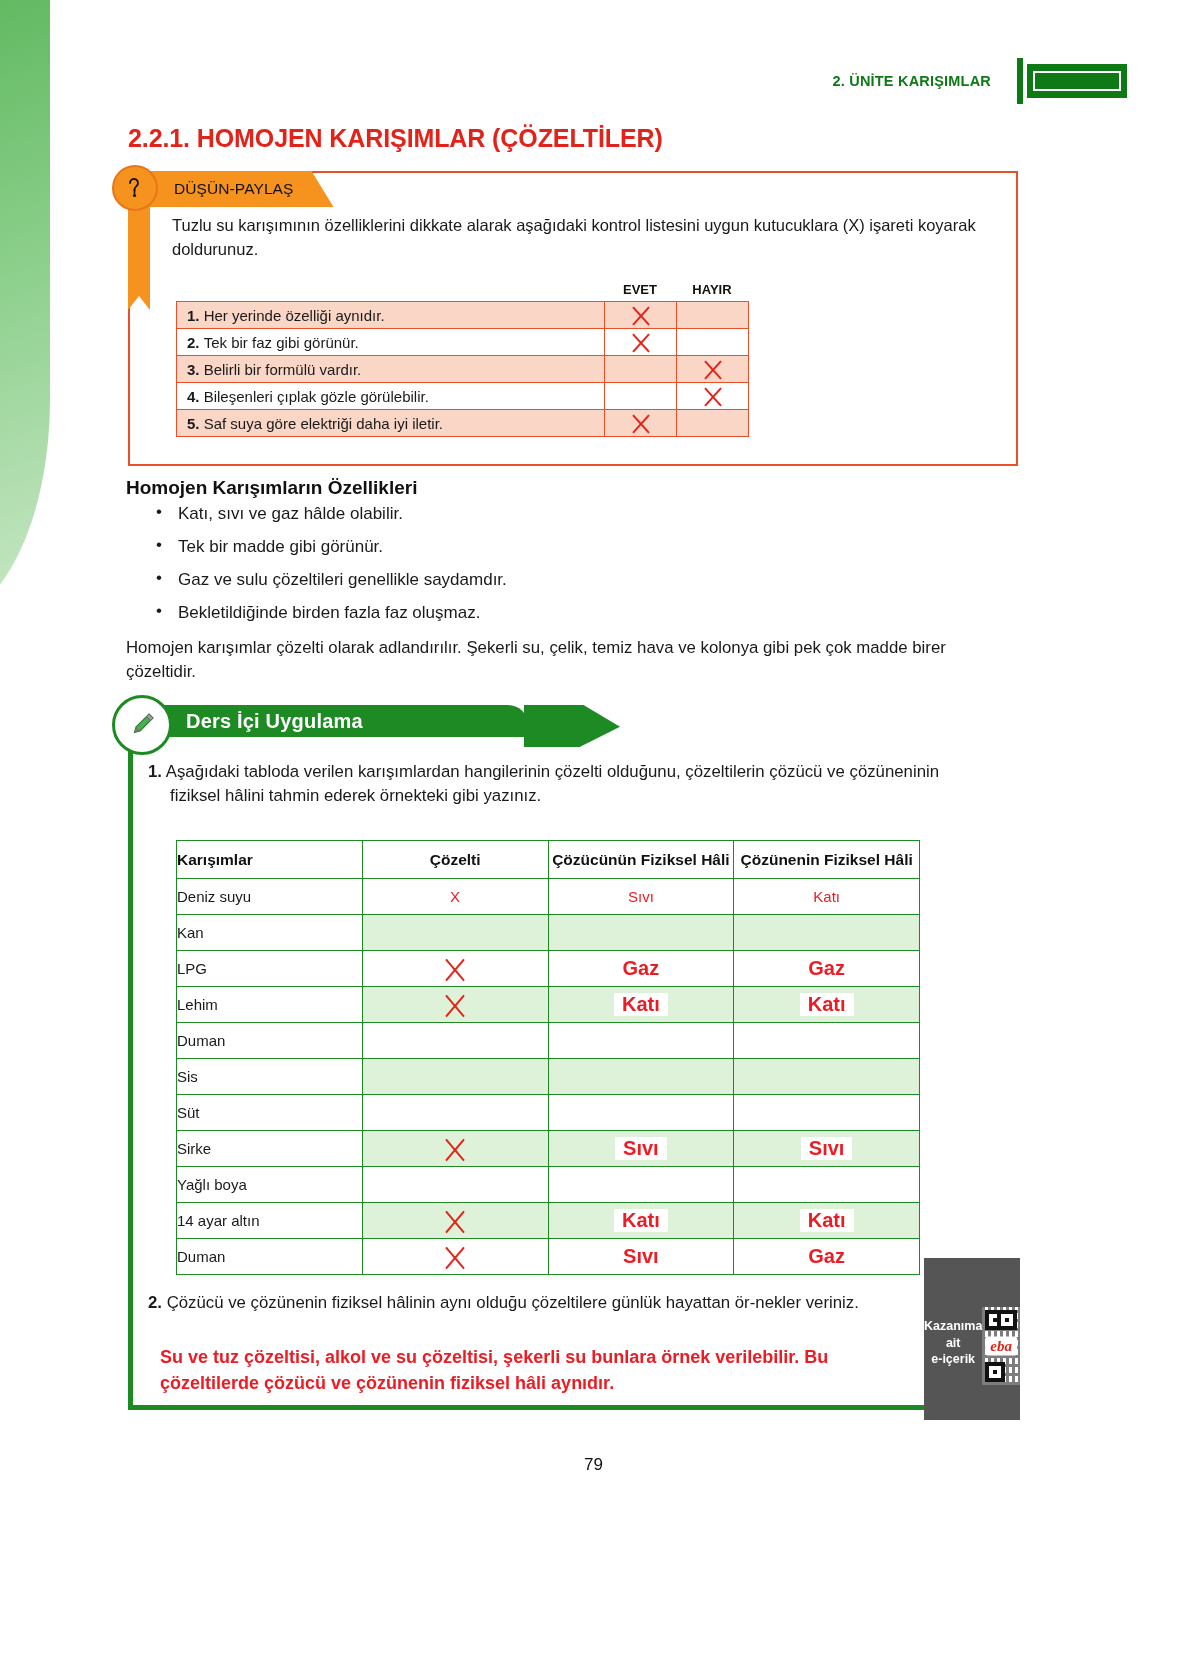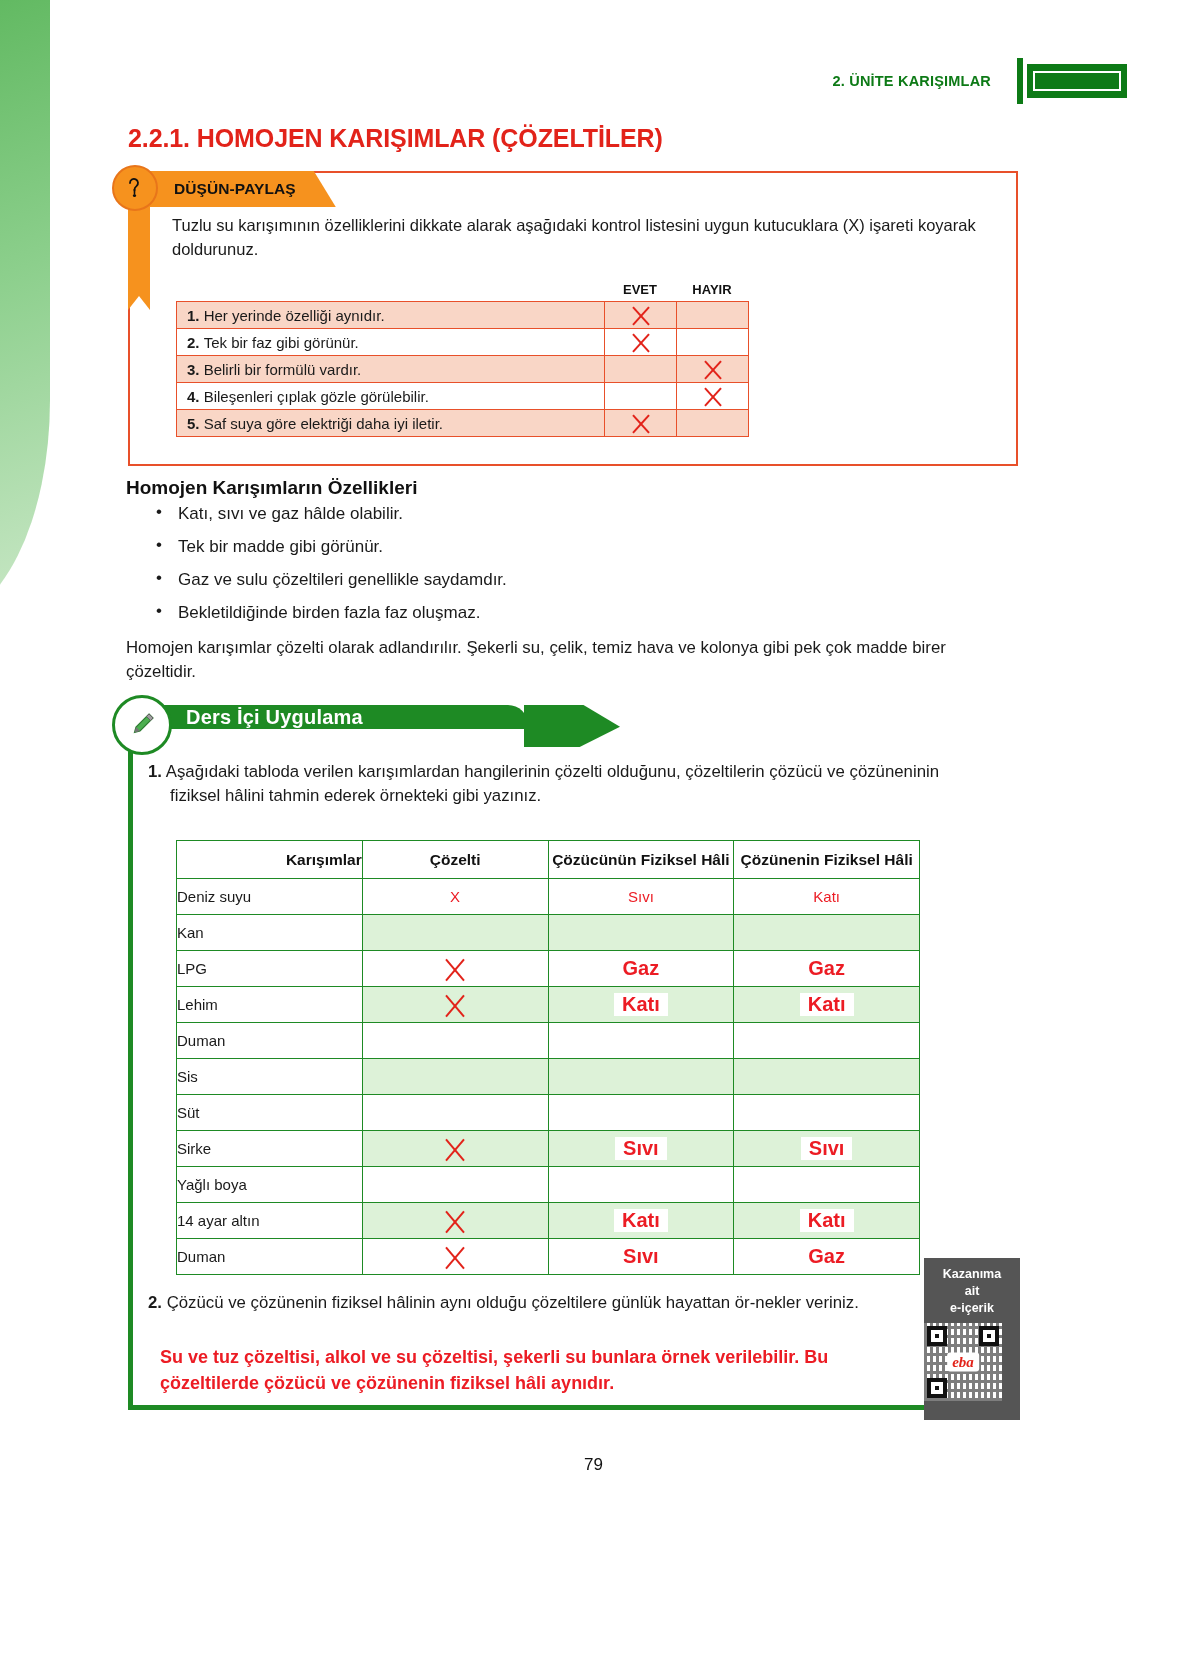--- a/index.html
+++ b/index.html
@@ -100,21 +100,21 @@
     position: absolute;
     left: 140px; top: 171px;
     height: 36px;
     background: #f6921e;
     padding: 0 40px 0 34px;
     display: flex; align-items: center;
     z-index: 5;
     clip-path: polygon(0 0, calc(100% - 22px) 0, 100% 100%, 0 100%);
   }
   .dusun-tab-label {
-    font-size: 15.5px; font-weight: bold; color: #111;
+    font-size: 15.5px; font-weight: normal; color: #111;
     letter-spacing: .1px;
   }
   .dusun-icon {
     position: absolute;
     left: 112px; top: 165px;
     width: 46px; height: 46px;
     border-radius: 50%;
     background: #f6921e;
     border: 2px solid #e8751a;
     display: flex; align-items: center; justify-content: center;
@@ -215,21 +215,21 @@
     width: 892px;
     font-size: 16.8px;
     line-height: 1.45;
     color: #1a1a1a;
   }
 
   
   .ders-wrap { position: absolute; left: 128px; top: 705px; width: 890px; }
   .ders-banner {
     position: relative;
-    width: 400px; height: 24px;
+    width: 400px; height: 32px;
     background: #1e8a24;
     border-top-right-radius: 20px;
     border-bottom-right-radius: 0;
     display: flex; align-items: center;
     padding-left: 58px;
   }
   .ders-banner::after {
     content: "";
     position: absolute;
     right: -92px; top: 0;
@@ -360,21 +360,21 @@
     color: #ec1c24;
     line-height: 1.42;
   }
 
   
   .qr-box {
     position: absolute;
     left: 924px; top: 1258px;
     width: 96px; height: 162px;
     background: #555555;
-    display: flex; flex-direction: column; 
+    display: flex; flex-direction: row; align-items: center;
     padding-top: 8px;
   }
   .qr-label {
     color: #ffffff; font-size: 12.5px; font-weight: bold;
     text-align: center; line-height: 1.35;
   }
   .qr-code {
     width: 78px; height: 78px;
     margin-top: 6px;
     background: #ffffff;
@@ -521,21 +521,21 @@
   <div class="q1">
     <span class="q1-body">
       <span class="qnum">1.</span>
       <span>Aşağıdaki tabloda verilen karışımlardan hangilerinin çözelti olduğunu, çözeltilerin çözücü ve çözüneninin fiziksel hâlini tahmin ederek örnekteki gibi yazınız.</span>
     </span>
   </div>
 
   <table class="mixtable">
     <thead>
       <tr>
-        <th class="c-name" style="text-align:right;padding-left:0;">Karışımlar</th>
+        <th class="c-name" style="text-align:left;padding-left:0;">Karışımlar</th>
         <th class="c-coz">Çözelti</th>
         <th class="c-solv">Çözücünün Fiziksel Hâli</th>
         <th class="c-solu">Çözünenin Fiziksel Hâli</th>
       </tr>
     </thead>
     <tbody id="mixtable-body">
         <tr>
           <td class="c-name">Deniz suyu</td>
           <td class="c-coz"><span class="ans-plain">X</span></td>
           <td class="c-solv"><span class="ans-plain">Sıvı</span></td>

